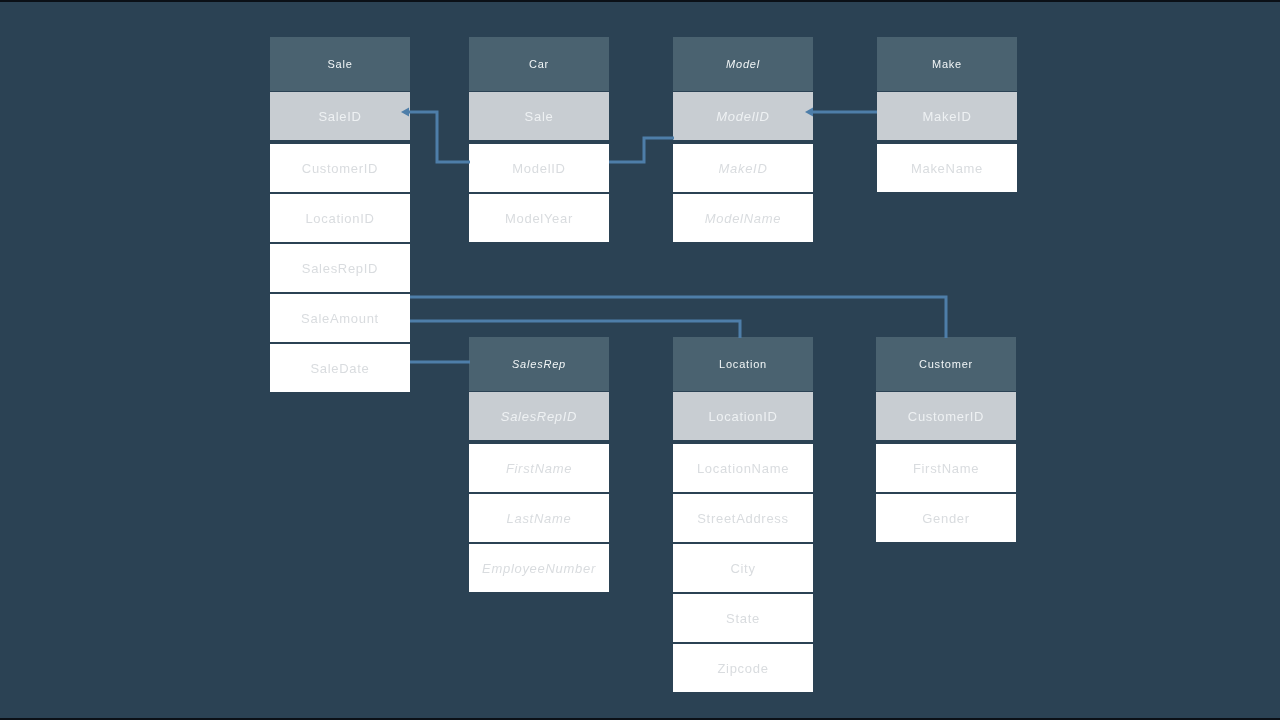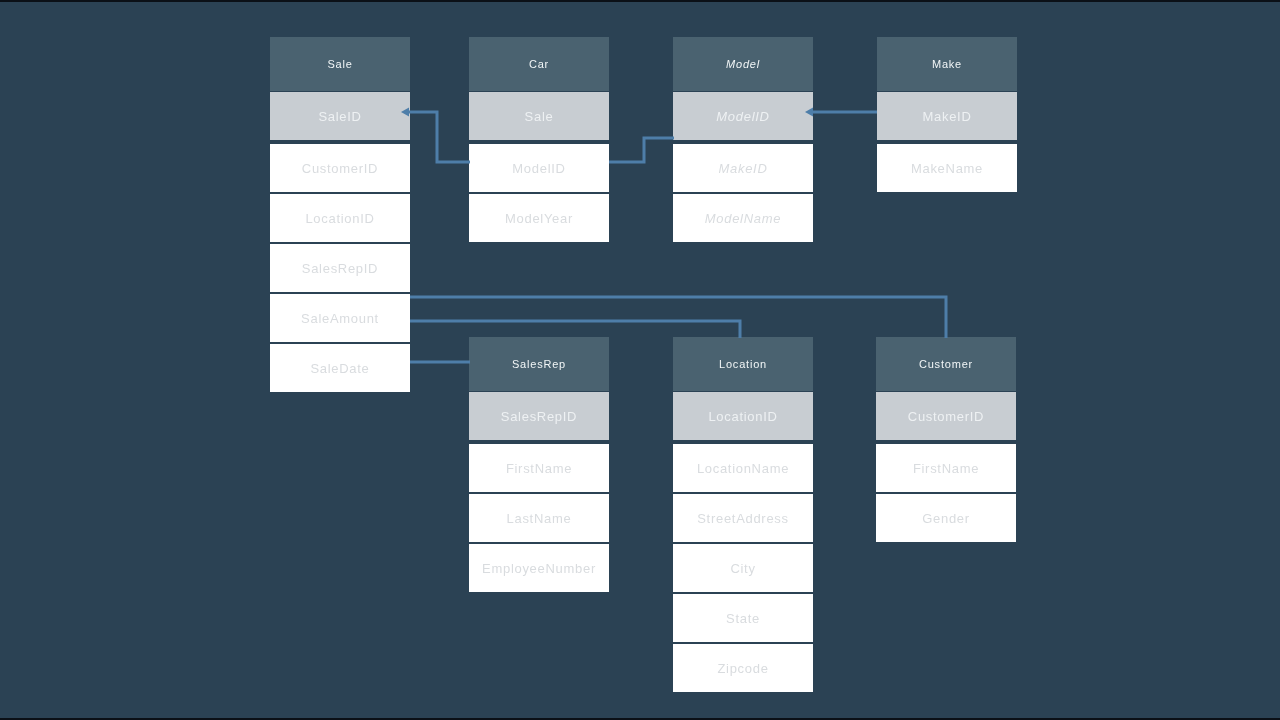--- a/index.html
+++ b/index.html
@@ -64,21 +64,21 @@
         <div class="t-header">Model</div>
         <div class="t-key">ModelID</div>
         <div class="t-row">MakeID</div>
         <div class="t-row">ModelName</div>
       </div>
       <div class="entity" style="left: 877px; top: 37px;">
         <div class="t-header">Make</div>
         <div class="t-key">MakeID</div>
         <div class="t-row">MakeName</div>
       </div>
-      <div class="entity" style="left: 469px; top: 337px;">
+      <div class="entity" style="left: 469px; top: 337px; font-style: italic;">
         <div class="t-header">SalesRep</div>
         <div class="t-key">SalesRepID</div>
         <div class="t-row">FirstName</div>
         <div class="t-row">LastName</div>
         <div class="t-row">EmployeeNumber</div>
       </div>
       <div class="entity" style="left: 673px; top: 337px;">
         <div class="t-header">Location</div>
         <div class="t-key">LocationID</div>
         <div class="t-row">LocationName</div>

